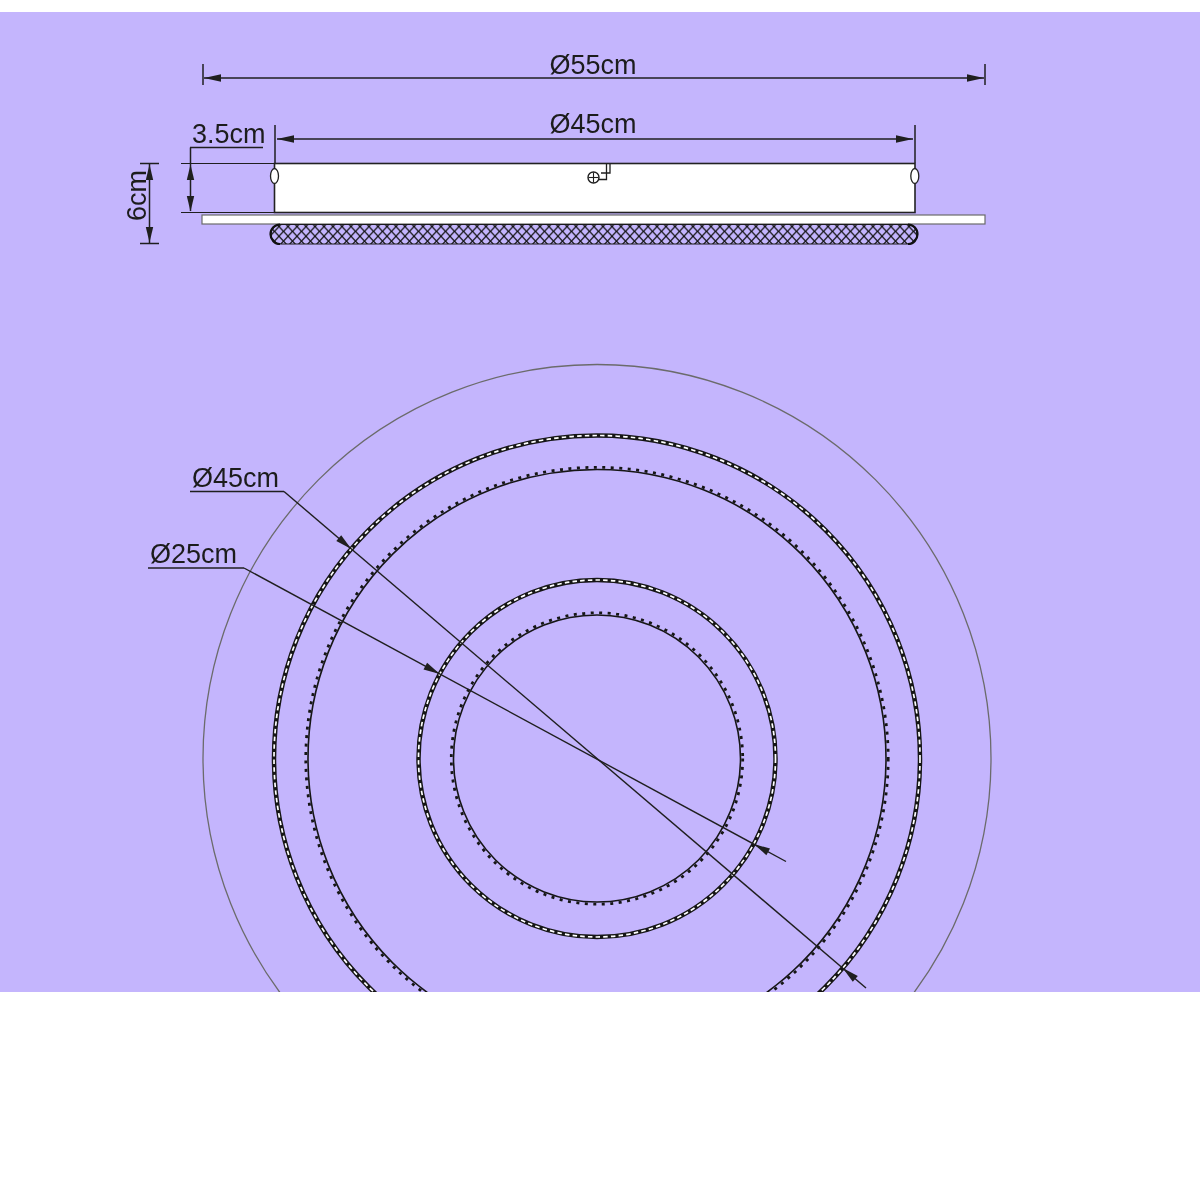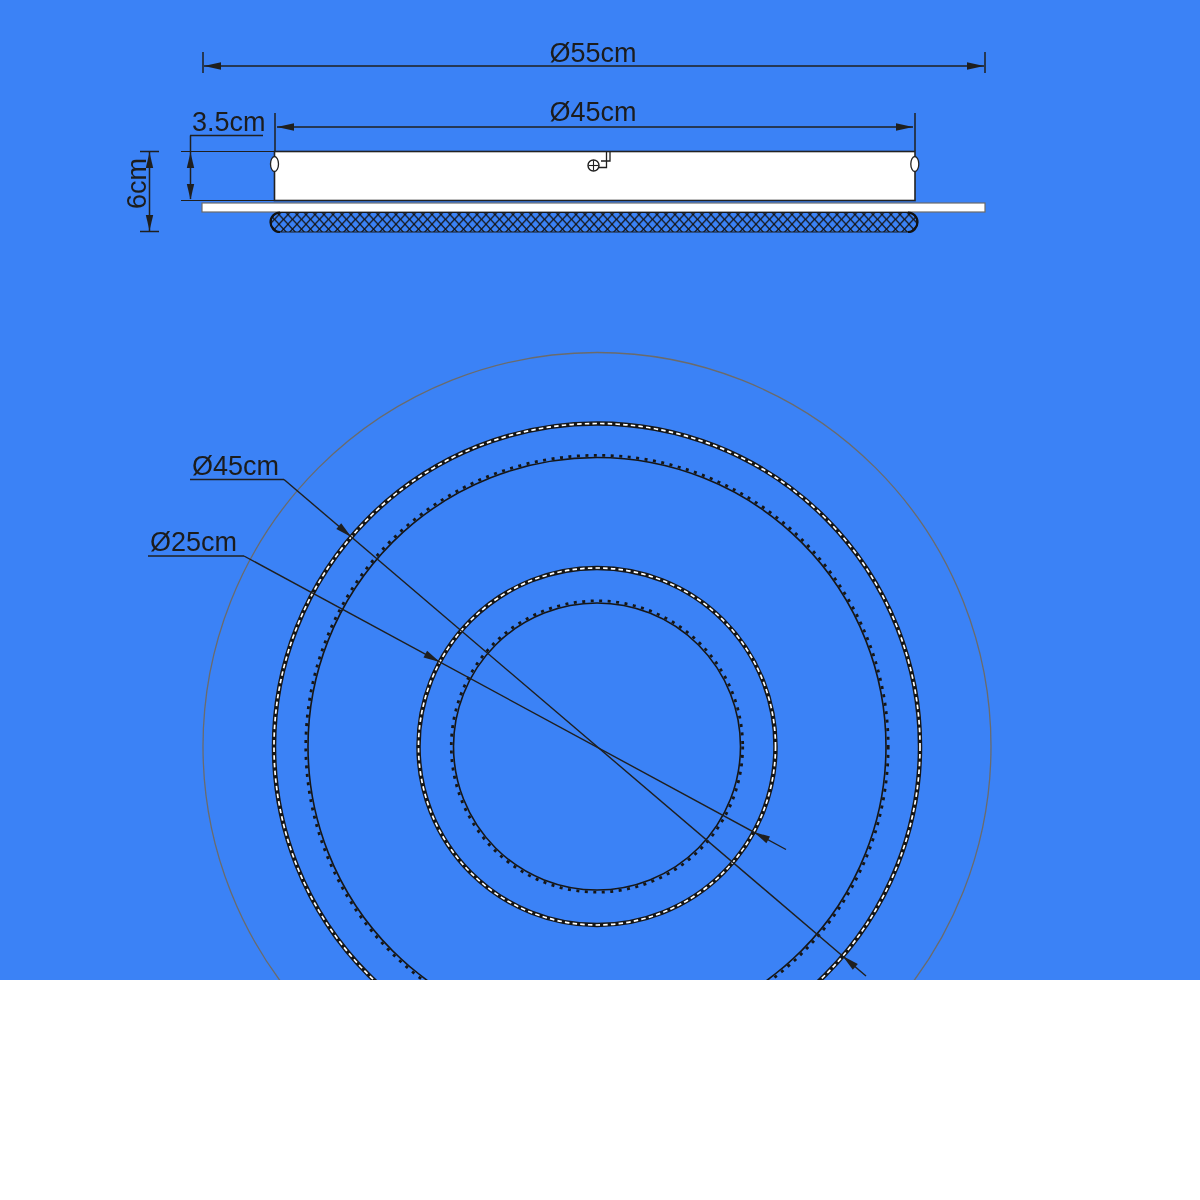--- a/index.html
+++ b/index.html
@@ -1,16 +1,16 @@
 <!DOCTYPE html>
 <html><head>
 <meta charset="utf-8">
 <style>
   html,body{margin:0;padding:0;background:#ffffff;}
-  .stage{width:1200px;height:980px;position:relative;background:#3b82f6;font-family:"Liberation Sans",sans-serif;}
+  .stage{width:1200px;height:980px;position:relative;background:#c4b5fd;font-family:"Liberation Sans",sans-serif;margin-top:12px;}
   svg{display:block;}
   text{font-family:"Liberation Sans",sans-serif;fill:#1c1c1c;}
   .dim-label{font-size:27px;letter-spacing:0px;}
 </style>
 </head>
 <body>
 
 <div class="stage">
 <svg width="1200" height="1200" viewBox="0 0 1200 1200">
   <defs>

